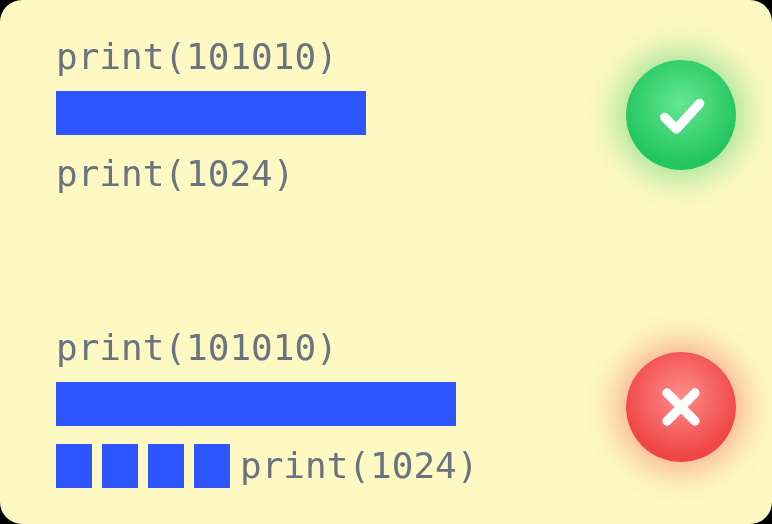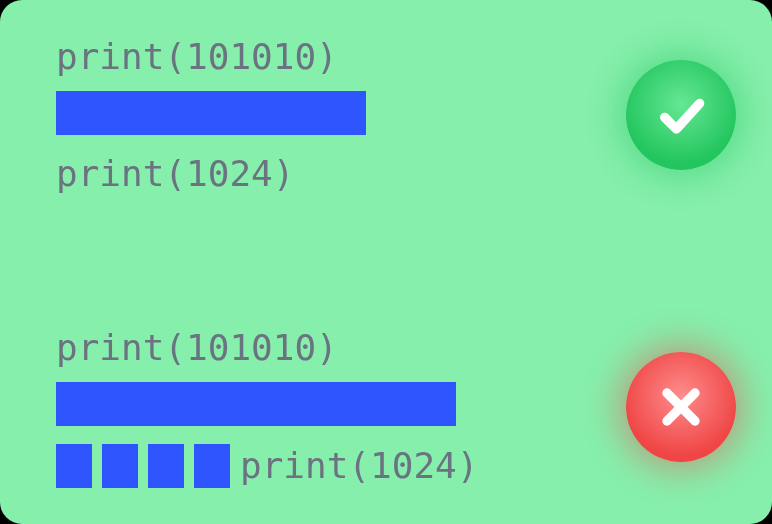--- a/index.html
+++ b/index.html
@@ -5,21 +5,21 @@
   * { margin: 0; padding: 0; box-sizing: border-box; }
   html, body { width: 772px; height: 524px; }
   body {
     background: #000;
     font-family: ui-monospace, "SF Mono", Menlo, Consolas, monospace;
     display: flex;
     align-items: stretch;
     justify-content: stretch;
   }
   .card {
-    background: #86efac;
+    background: #fef9c3;
     border-radius: 22px;
     width: 100%;
     height: 100%;
     padding: 36px 36px 36px 56px;
     position: relative;
     display: flex;
     flex-direction: column;
     justify-content: space-between;
   }
   .example {

